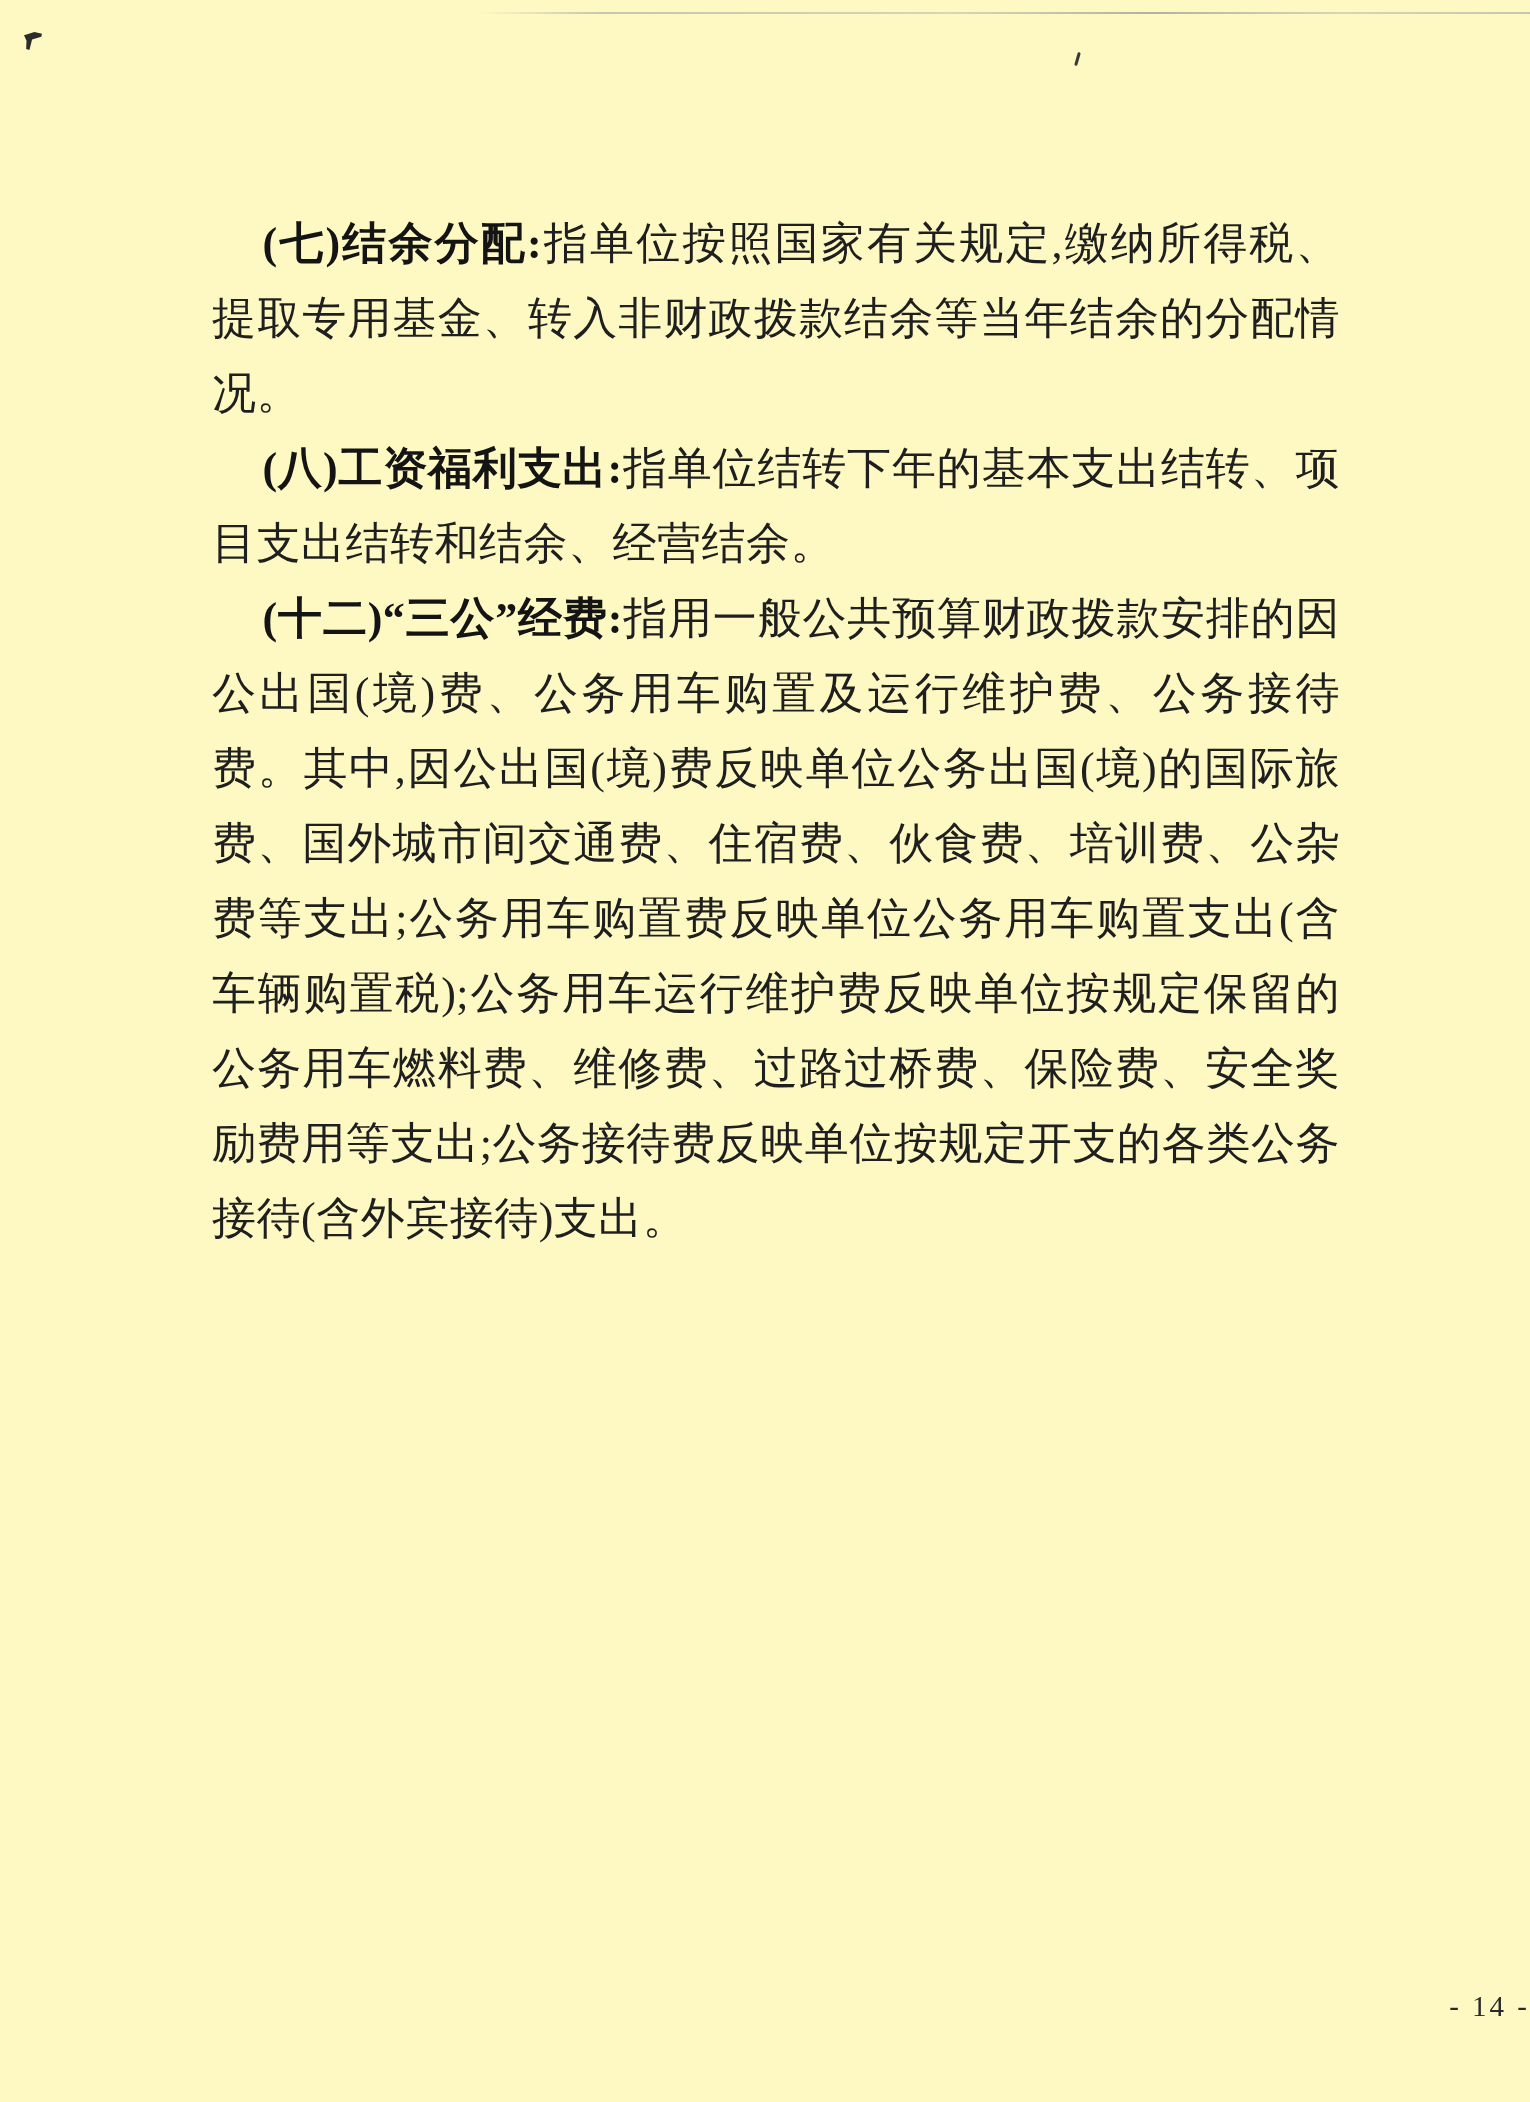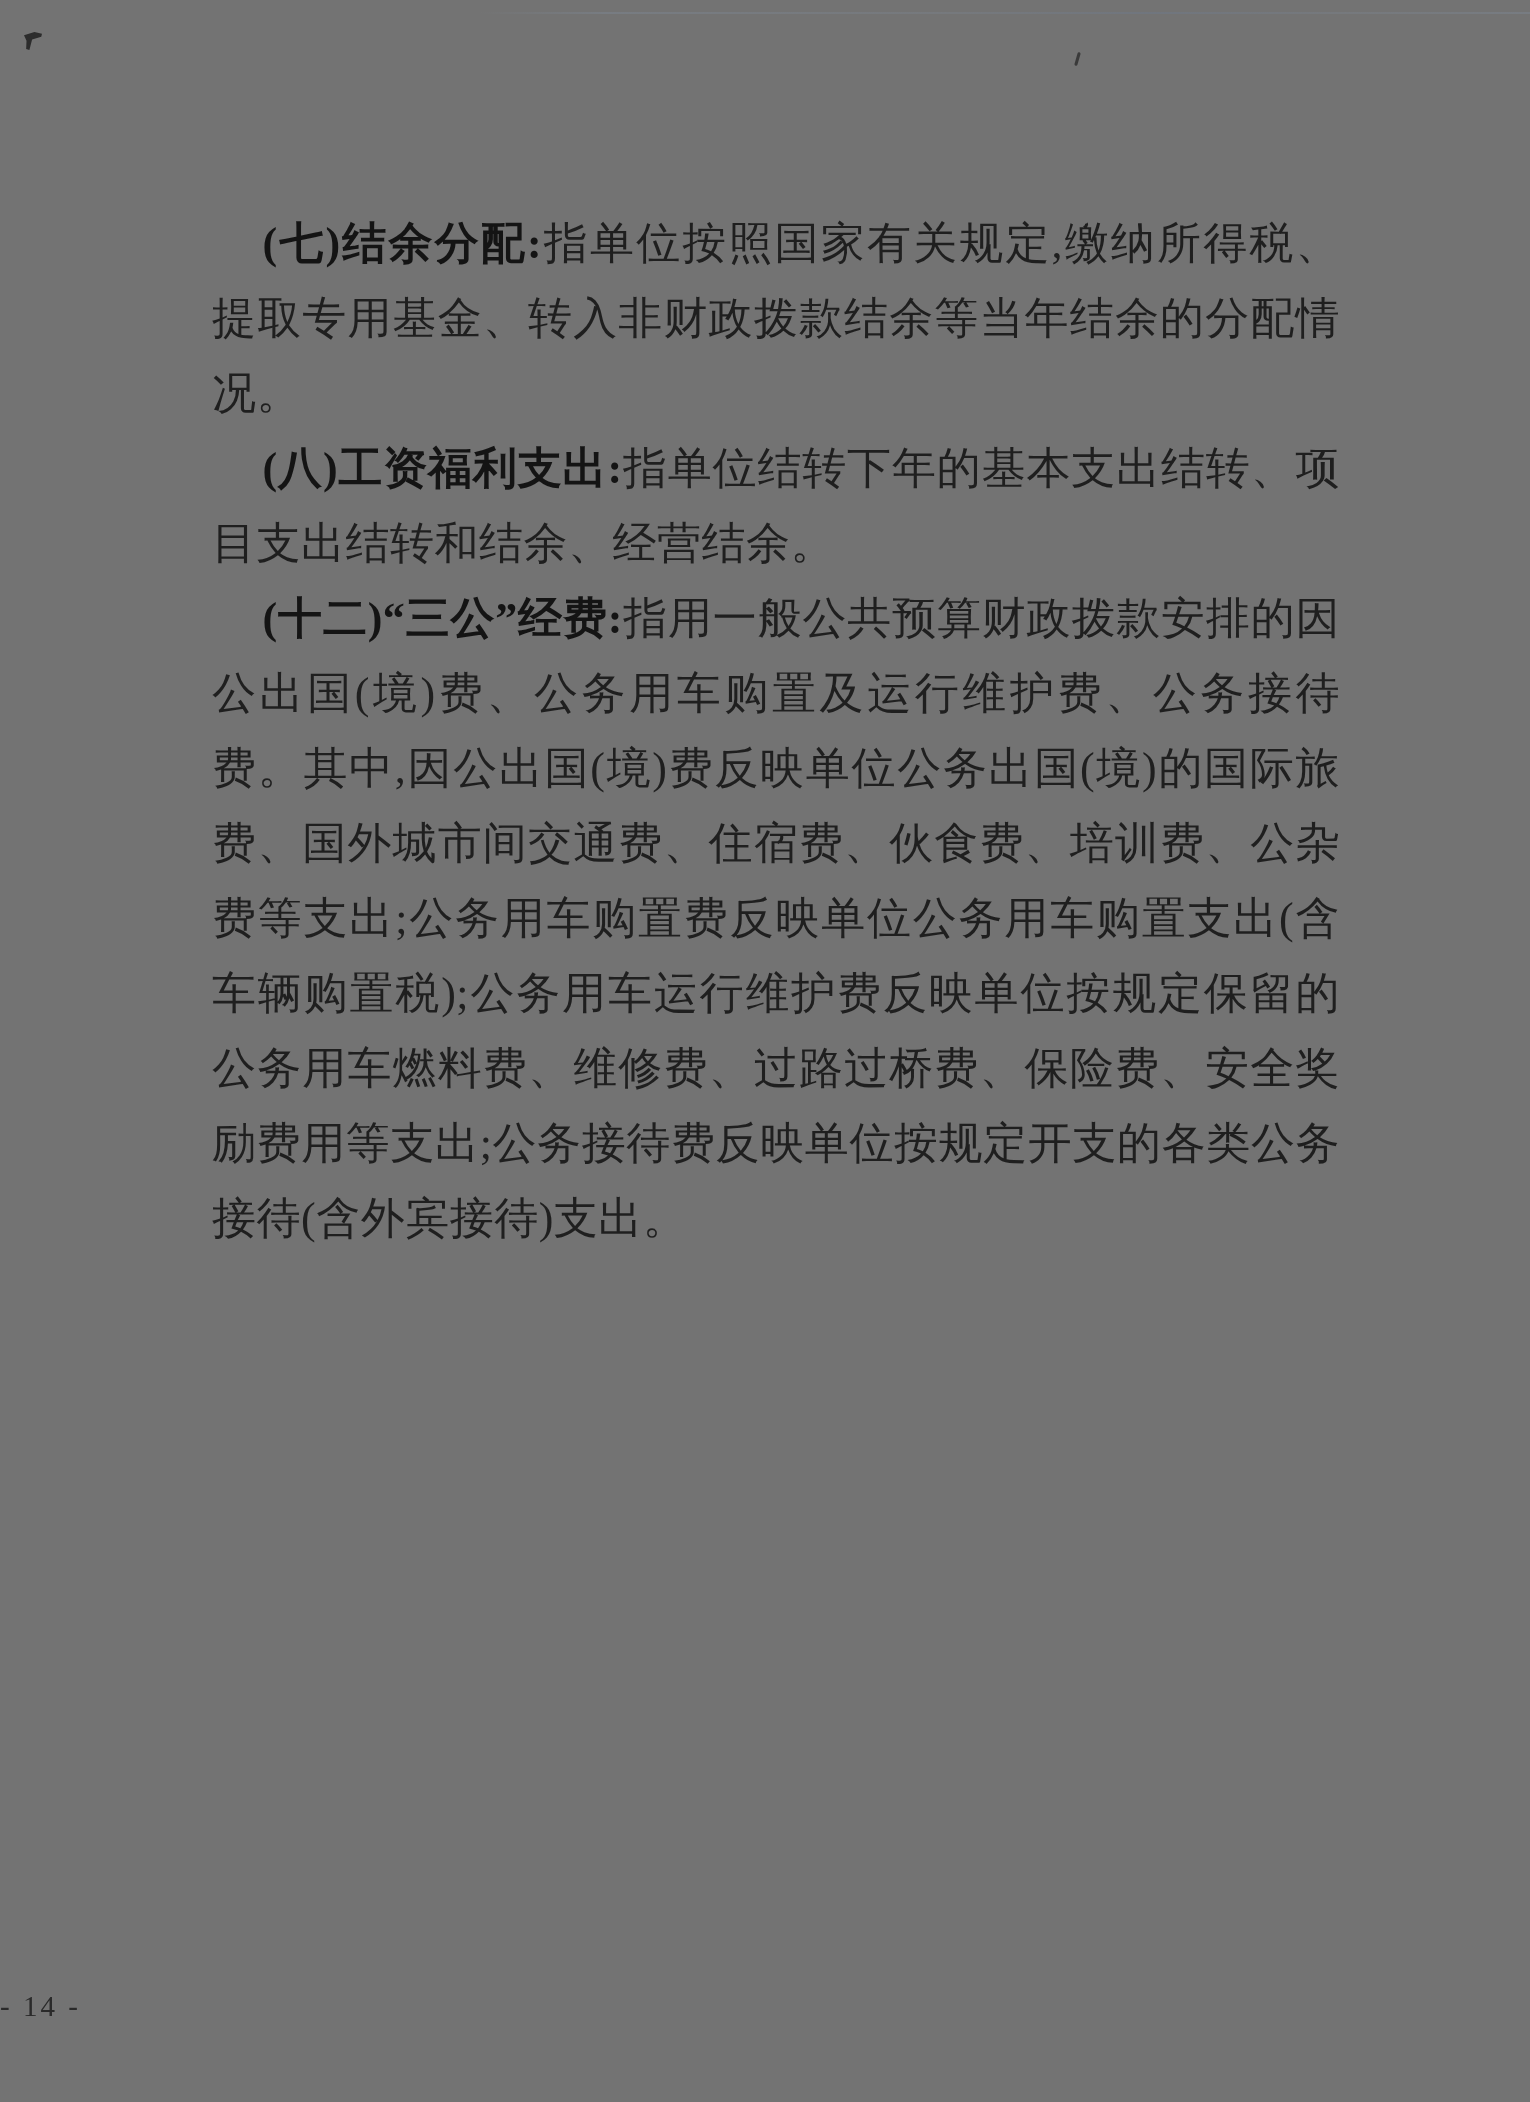--- a/index.html
+++ b/index.html
@@ -5,21 +5,21 @@
   html, body {
     margin: 0;
     padding: 0;
     background: #e8e8e8;
   }
   .page {
     position: relative;
     width: 1530px;
     height: 2102px;
     margin: 0 auto;
-    background: #737373;
+    background: #fef9c3;
     overflow: hidden;
     font-family: "Liberation Serif", "DejaVu Serif", serif;
     color: #1f1f1f;
   }
   .text-block {
     position: absolute;
     top: 206px;
     left: 212px;
     width: 1128px;
     font-size: 44px;
@@ -38,21 +38,21 @@
     color: #141414;
   }
   .para-body {
     font-weight: 400;
   }
   .page-number {
     position: absolute;
     top: 1990px;
     left: 0;
     width: 100%;
-    text-align: left;
+    text-align: right;
     font-size: 29px;
     letter-spacing: 3px;
     color: #2a2a2a;
     font-family: "Liberation Serif", "DejaVu Serif", serif;
   }
   
   .corner-mark {
     position: absolute;
     left: 24px;
     top: 32px;

